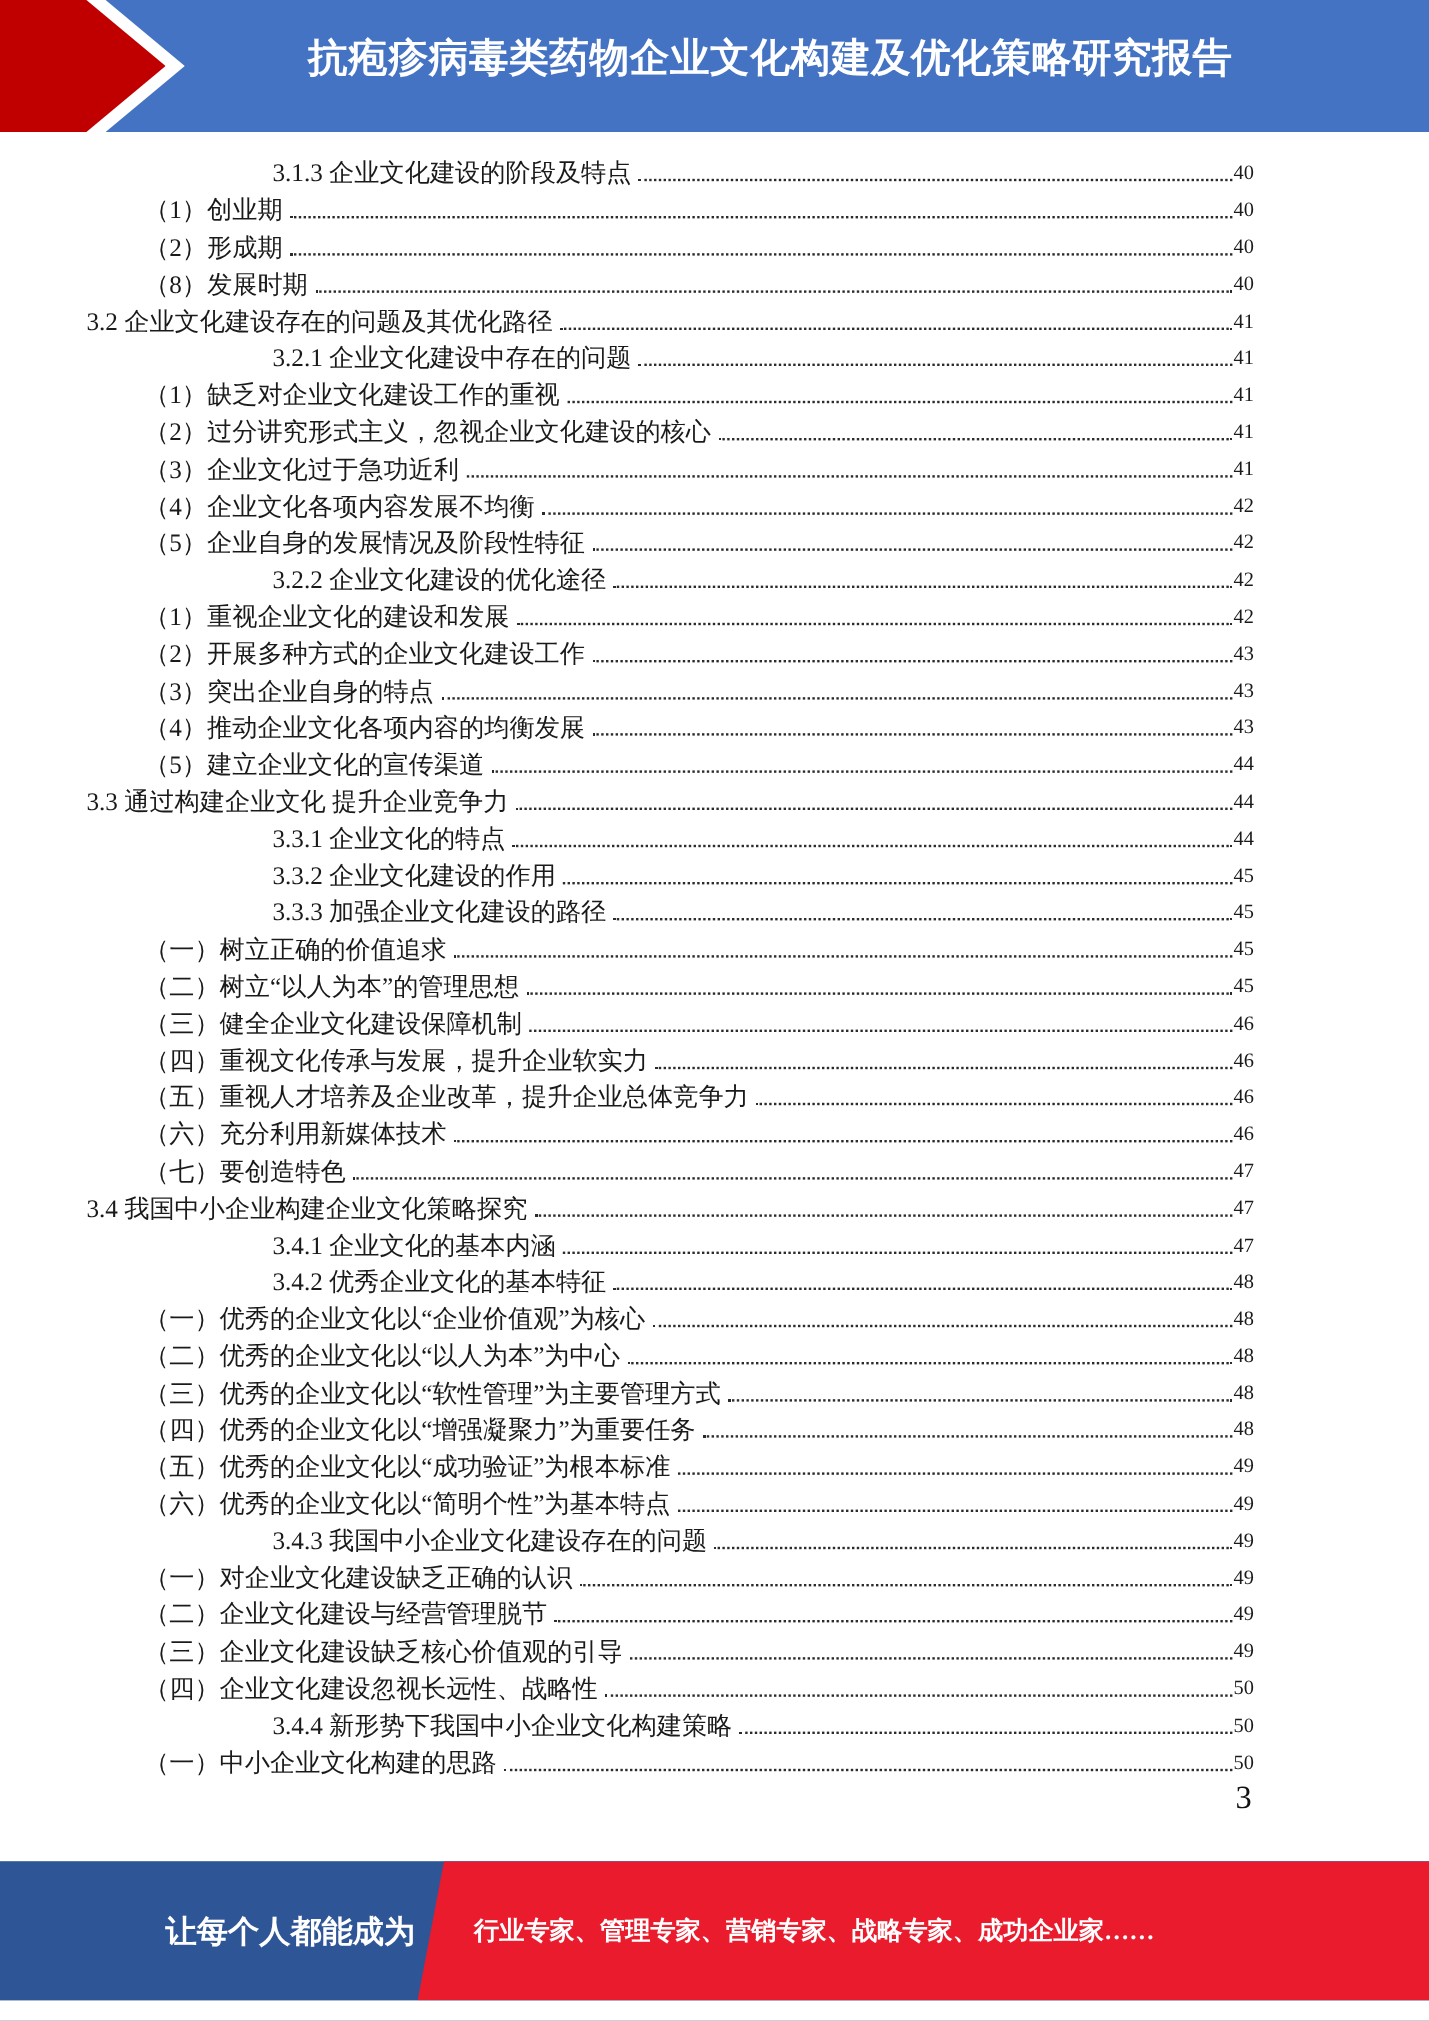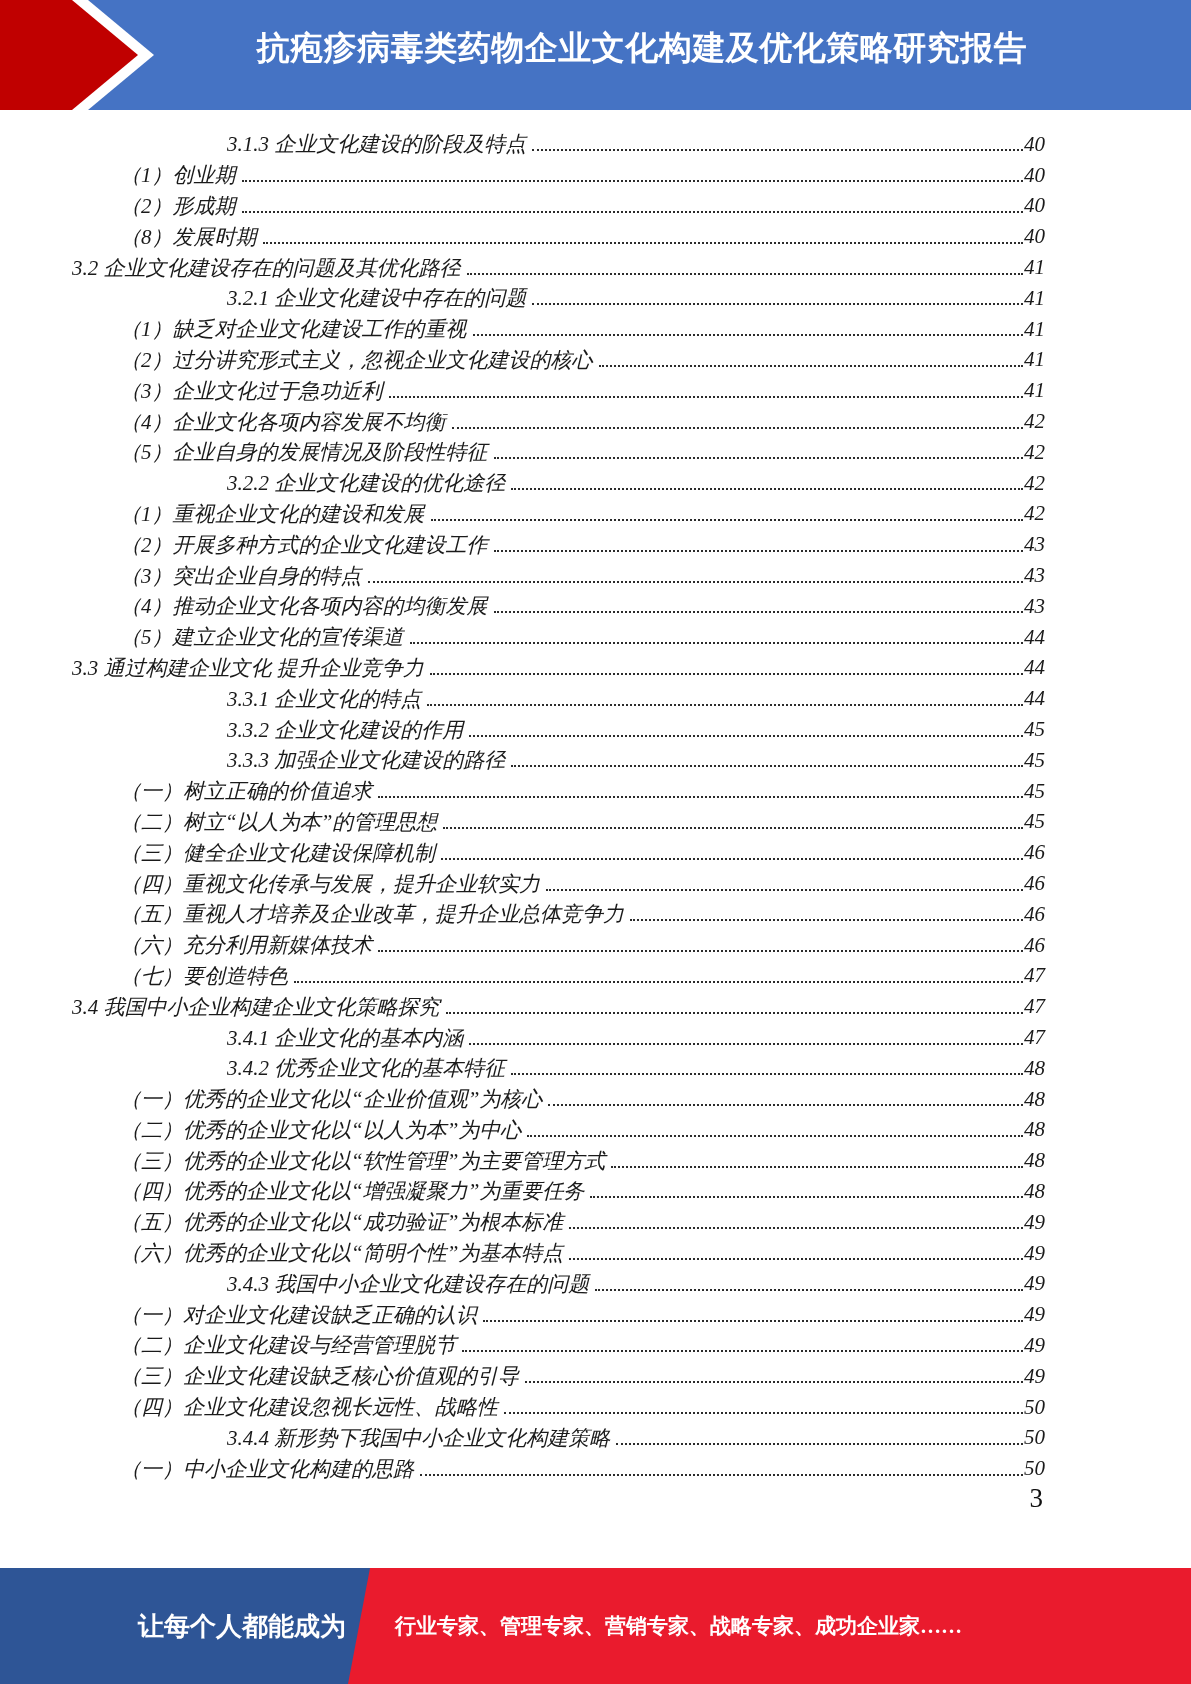--- a/index.html
+++ b/index.html
@@ -44,55 +44,54 @@
     letter-spacing: 0.5px;
     white-space: nowrap;
   }
 
   
   .toc {
     position: absolute;
     left: 0; top: 129px;
     width: 1045px;
     color: #1a1a1a;
-    font-style: italic;
   }
   .toc-row {
     display: flex;
     align-items: center;
     height: 30.8px;
     font-size: 21px;
     white-space: nowrap;
   }
   .toc-row.lv1 { padding-left: 72px; }
   .toc-row.lv2 { padding-left: 227px; }
   .toc-row.lv3 { padding-left: 120px; }
   .toc-label { flex: 0 0 auto; }
   .toc-dots {
     flex: 1 1 auto;
     height: 0;
     border-bottom: 2px dotted #2b2b2b;
     margin-left: 6px;
     margin-right: 1px;
     transform: translateY(6px);
   }
-  .toc-page { flex: 0 0 auto; font-size: 21px; }
+  .toc-page { flex: 0 0 auto; font-size: 17px; }
 
   .folio {
     position: absolute;
     top: 1483px;
     right: 148px;
     font-size: 27px;
     color: #111;
   }
 
   
   .footer {
     position: absolute;
-    left: 0; bottom: 0;
+    left: 0; bottom: 17px;
     width: 1191px; height: 116px;
     background: var(--footer-blue, #2E5596);
   }
   .footer-red {
     position: absolute; left: 0; top: 0;
     width: 1191px; height: 116px;
     background: var(--footer-red, #EA1B2D);
     clip-path: polygon(370px 0, 1191px 0, 1191px 116px, 348px 116px);
   }
   .footer-left-text {

